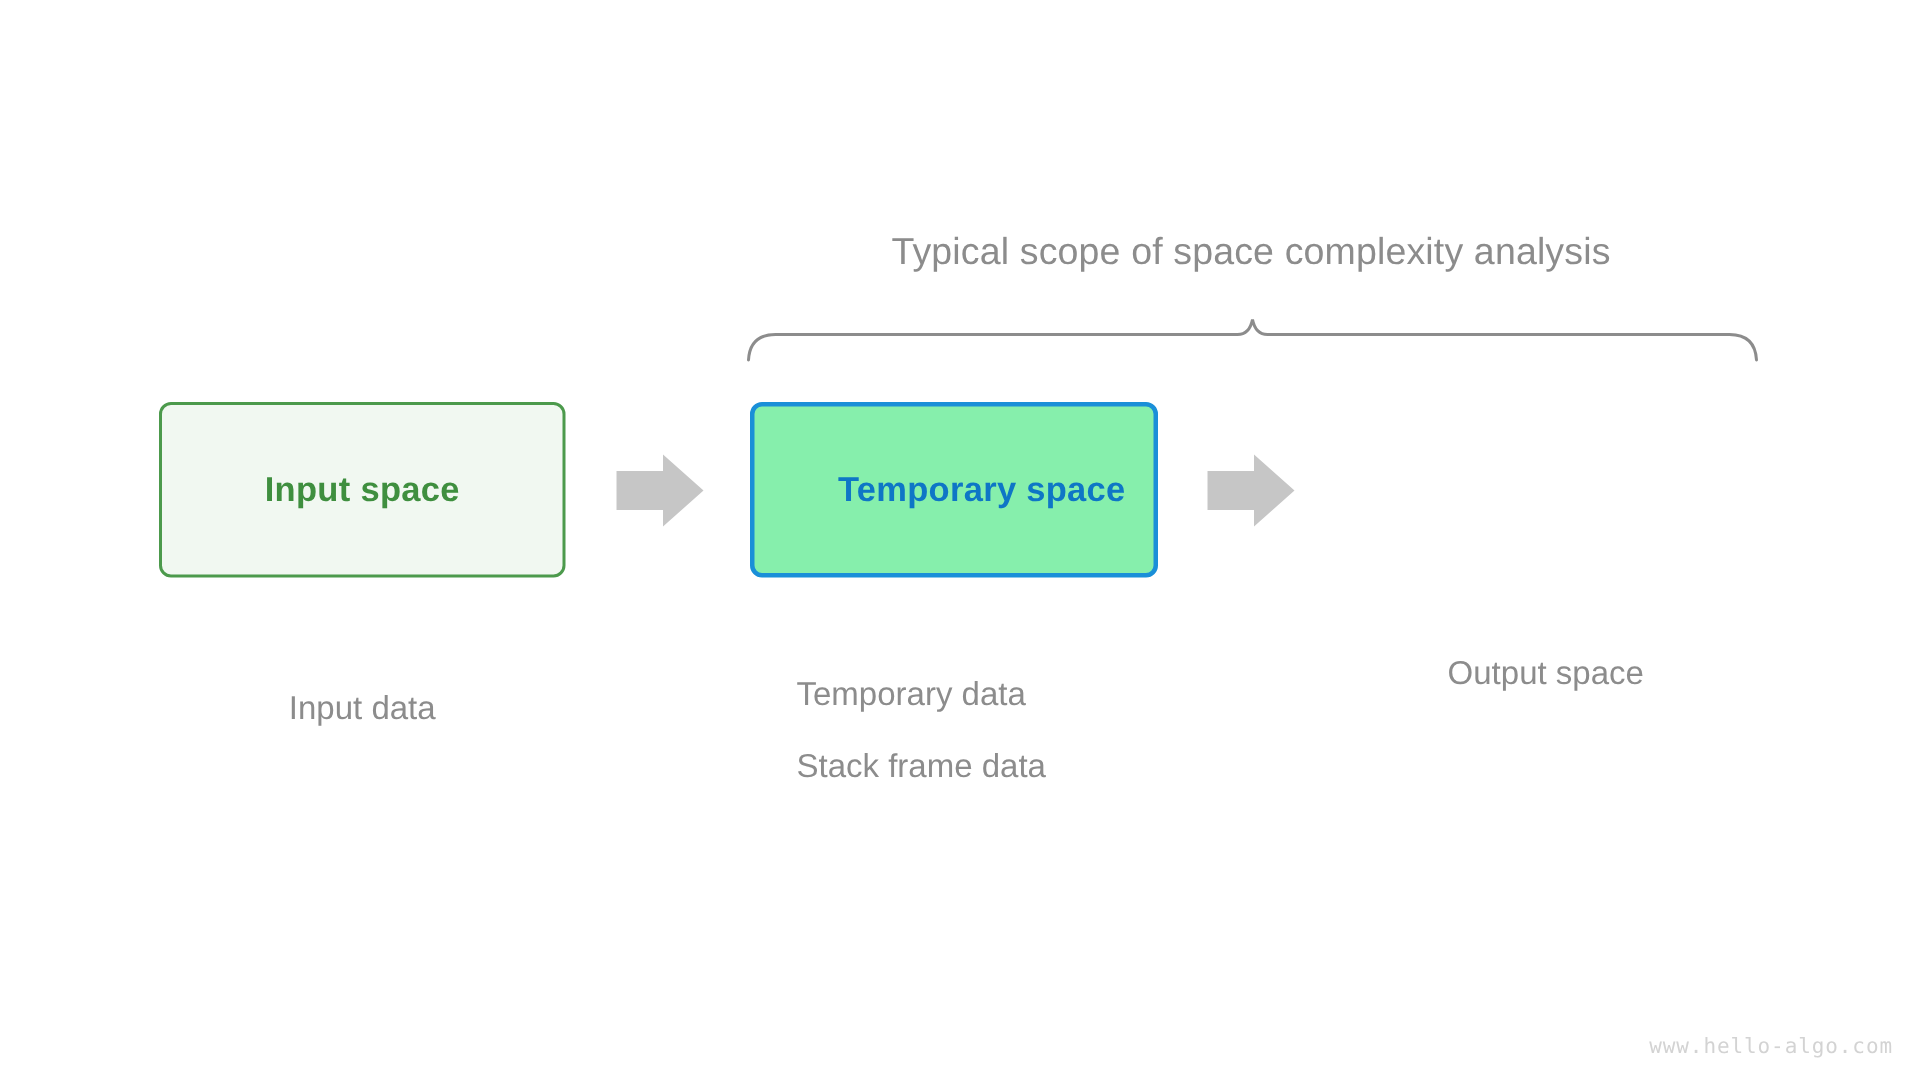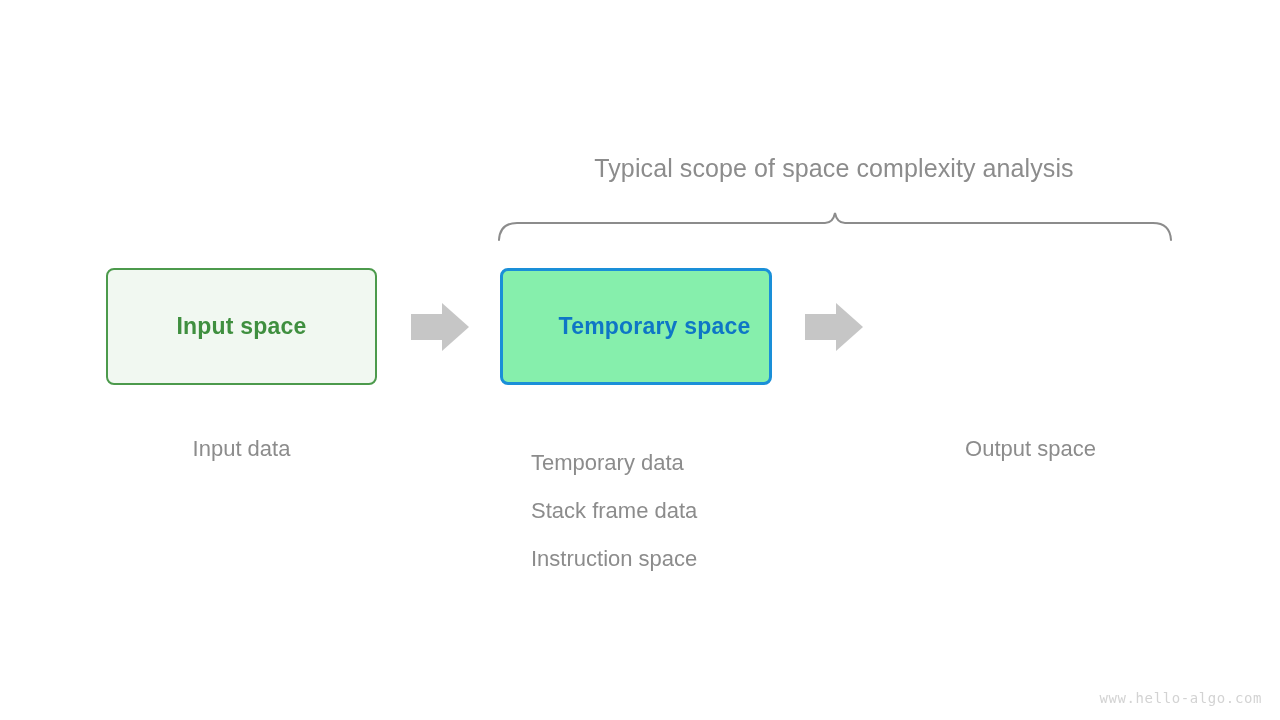--- a/index.html
+++ b/index.html
@@ -88,21 +88,21 @@
   .arrow-2 { left: 804px; }
 
   
   .caption {
     position: absolute;
     font-size: 22px;
     color: #8c8c8c;
     white-space: nowrap;
     line-height: 48px;
   }
-  .cap-input  { left: 106px; top: 425px; width: 271px; text-align: center; }
+  .cap-input  { left: 106px; top: 448px; width: 271px; text-align: center; }
   .cap-temp   { left: 531px; top: 439px; text-align: left; }
   .cap-output { left: 895px; top: 425px; width: 271px; text-align: center; }
 
   .watermark {
     position: absolute;
     right: 18px;
     bottom: 14px;
     font-family: "DejaVu Sans Mono", "Liberation Mono", monospace;
     font-size: 14px;
     color: #d3d3d3;
@@ -139,21 +139,20 @@
     <path d="M 1 13 L 32 13 L 32 2 L 59 26 L 32 50 L 32 39 L 1 39 Z" fill="#c6c6c6"></path>
   </svg>
 
   <div class="caption cap-input">
     <div>Input data</div>
   </div>
 
   <div class="caption cap-temp">
     <div>Temporary data</div>
     <div>Stack frame data</div>
-    <div>Instruction space</div>
   </div>
 
   <div class="caption cap-output">
     <div>Output space</div>
   </div>
 
   <div class="watermark">www.hello-algo.com</div>
 
 </div>
 

